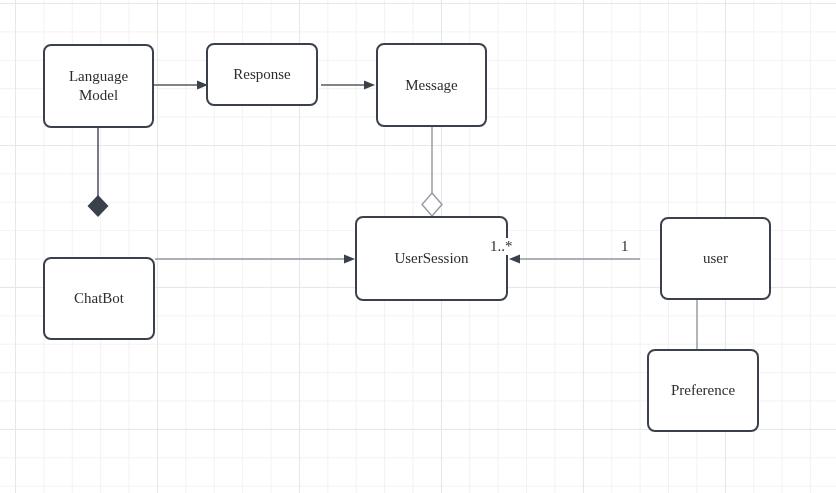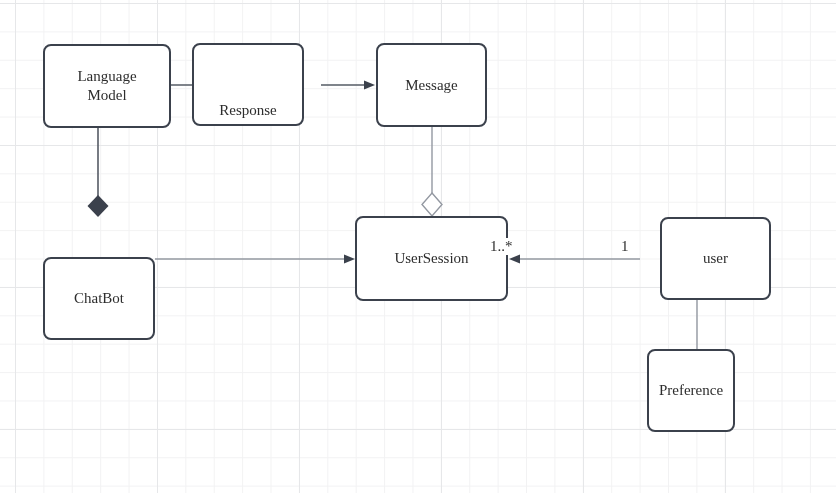--- a/index.html
+++ b/index.html
@@ -83,44 +83,44 @@
     </g>
     <g>
       <line class="edge-light" x1="640" y1="259" x2="519" y2="259"></line>
       <polygon class="head-dark" points="509,259 520,254.5 520,263.5"></polygon>
     </g>
     <g>
       <line class="edge-light" x1="697" y1="300" x2="697" y2="349"></line>
     </g>
   </svg>
 
-  <div class="node" style="left:43px;  top:44px;  width:128px; height:84px;justify-content:flex-end;">
+  <div class="node" style="left:43px;  top:44px;  width:111px; height:84px;justify-content:flex-end;">
     <span>Language Model</span>
   </div>
 
-  <div class="node" style="left:192px; top:43px;  width:112px; height:83px;align-items:flex-end;">
+  <div class="node" style="left:206px; top:43px;  width:112px; height:63px;">
     <span>Response</span>
   </div>
 
   <div class="node" style="left:376px; top:43px;  width:111px; height:84px;justify-content:center;">
     <span>Message</span>
   </div>
 
   <div class="node" style="left:43px;  top:217px; width:112px; height:83px;margin-top:40px;">
     <span>ChatBot</span>
   </div>
 
   <div class="node" style="left:355px; top:216px; width:153px; height:85px;">
     <span>UserSession</span>
   </div>
 
   <div class="node" style="left:640px; top:217px; width:111px; height:83px;margin-left:20px;">
     <span>user</span>
   </div>
 
-  <div class="node" style="left:647px; top:349px; width:88px; height:83px;">
+  <div class="node" style="left:647px; top:349px; width:112px; height:83px;">
     <span>Preference</span>
   </div>
 
   <span class="edge-label" style="left:489px; top:238px;">1..*</span>
   <span class="edge-label" style="left:620px; top:238px;">1</span>
 
 </div>
 
 </body></html>

